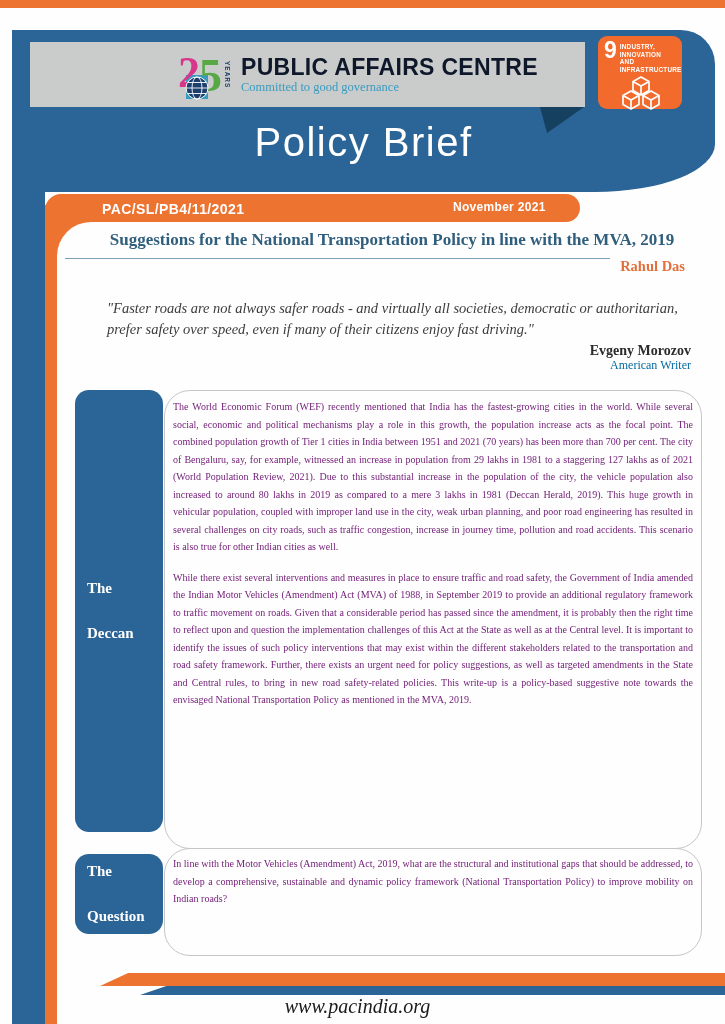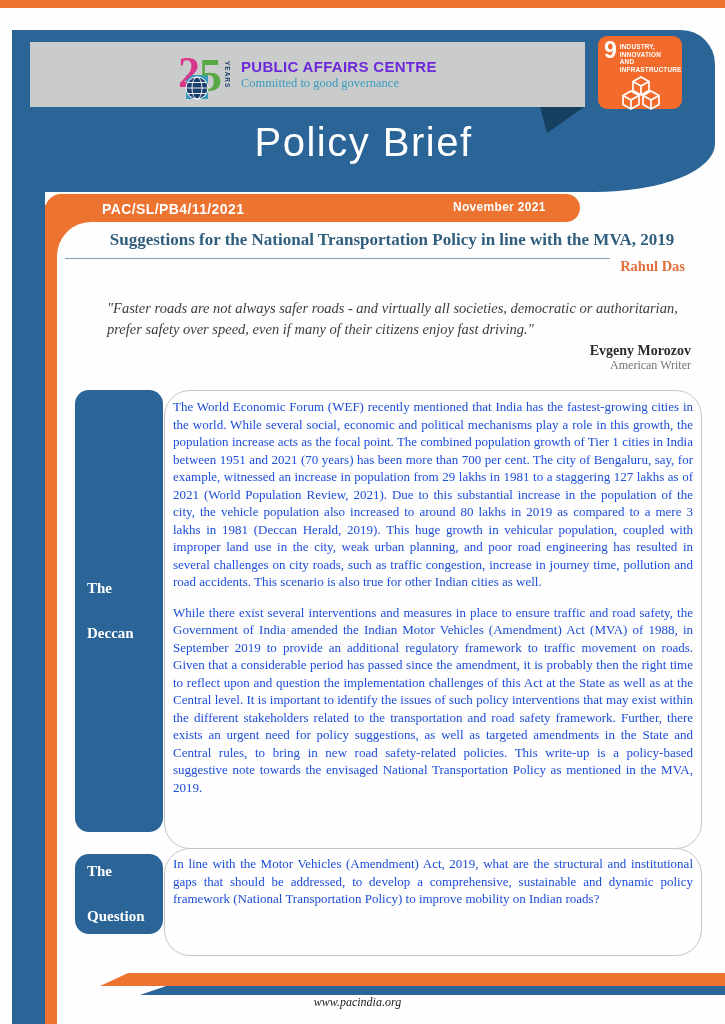--- a/index.html
+++ b/index.html
@@ -14,21 +14,21 @@
   .left-blue{left:12px;top:30px;width:33px;height:994px;background:#2B6496;}
   .left-orange{left:45px;top:205px;width:12px;height:819px;background:#ED7331;}
   .corner-patch{left:45px;top:216px;width:72px;height:78px;background:#ED7331;}
 
   
   .header-panel{left:12px;top:30px;width:703px;height:162px;background:#2B6496;
       border-radius:8px 34px 120px 0 / 8px 34px 48px 0;}
   .gray-band{left:30px;top:42px;width:555px;height:65px;background:#C9CCCB;display:flex;align-items:center;}
   .logo-row{display:flex;align-items:center;margin-left:148px;gap:9px;}
   .logo-text-col{display:flex;flex-direction:column;line-height:1.05;}
-  .org-name{font-family:"Liberation Sans",sans-serif;font-weight:800;font-size:15px;color:#6d28d9;letter-spacing:.3px;}
+  .org-name{font-family:"Liberation Sans",sans-serif;font-weight:800;font-size:23px;color:#0f172a;letter-spacing:.3px;}
   .org-tagline{font-size:12.5px;color:#3A9BC0;margin-top:2px;font-family:"Liberation Serif",serif;}
   .fold{left:540px;top:107px;width:44px;height:26px;background:#16405F;
         clip-path:polygon(0 0,100% 0,16% 100%);}
 
   
   .sdg{left:598px;top:36px;width:84px;height:73px;background:#F26A2C;border-radius:9px;
        color:#fff;font-family:"Liberation Sans",sans-serif;padding:5px 4px 2px 6px;box-sizing:border-box;}
   .sdg-top{display:flex;gap:3px;align-items:flex-start;}
   .sdg-num{font-size:23px;font-weight:bold;line-height:.85;}
   .sdg-label{font-size:6.4px;font-weight:bold;line-height:1.2;letter-spacing:.2px;margin-top:2px;}
@@ -49,44 +49,44 @@
   .article-title{left:77px;top:230px;width:630px;text-align:center;font-weight:bold;font-size:17px;
       color:#305E7D;white-space:nowrap;}
   .author-row{left:65px;top:258px;width:620px;display:flex;}
   .author-row .rule{flex:1;height:0;border-top:1.4px solid #7FA1B5;margin-right:10px;}
   .author-name{font-weight:bold;font-size:14.5px;color:#E2703C;}
 
   .quote-block{left:107px;top:298px;width:590px;color:#3C3C3C;}
   .quote-text{font-style:italic;font-size:14.5px;line-height:1.42;}
   .quote-attrib{text-align:right;padding-right:6px;margin-top:4px;}
   .quote-attrib .who{font-weight:bold;font-size:14px;color:#2b2b2b;}
-  .quote-attrib .role{font-size:12px;color:#737373;line-height:1.1;}
+  .quote-attrib .role{font-size:12px;color:#0369a1;line-height:1.1;}
 
   
   .section{position:absolute;}
   .sec-context{left:75px;top:390px;width:627px;height:459px;}
   .sec-question{left:75px;top:848px;width:627px;height:108px;}
   .sec-box{position:absolute;left:89px;right:0;top:0;bottom:0;border:1.4px solid #C6C6C6;border-radius:26px;
       box-sizing:border-box;padding:6px 8px;}
   .sec-tab{position:absolute;left:0;width:88px;background:#2B6496;border-radius:14px;color:#fff;
       display:flex;flex-direction:column;justify-content:center;padding-left:12px;box-sizing:border-box;
       font-weight:bold;font-size:15px;line-height:1.4;gap:24px;}
   .sec-context .sec-tab{top:0;bottom:17px;}
   .sec-question .sec-tab{top:6px;bottom:22px;}
-  .body-text{font-size:13px;line-height:17.5px;text-align:justify;color:#1d4ed8;}
+  .body-text{font-size:10px;line-height:17.5px;text-align:justify;color:#701a75;}
   .body-text p{margin:0 0 13px 0;}
   .body-text p:last-child{margin-bottom:0;}
   .sec-context .sec-box{padding-top:7px;}
 
   
   .stripe-orange{left:100px;top:973px;width:625px;height:13px;background:#ED7331;
       clip-path:polygon(4.5% 0,100% 0,100% 100%,0 100%);}
   .stripe-blue{left:140px;top:986px;width:585px;height:9px;background:#2B6496;
       clip-path:polygon(4.5% 0,100% 0,100% 100%,0 100%);}
-  .site-url{left:0;top:995px;width:715px;text-align:center;font-style:italic;font-size:12px;color:#1A1A1A;}
+  .site-url{left:0;top:995px;width:715px;text-align:center;font-style:italic;font-size:20px;color:#1A1A1A;}
 </style>
 </head>
 <body>
 
 <div class="page">
 
   <div class="abs top-bar"></div>
   <div class="abs left-blue"></div>
 
   <div class="abs header-panel"></div>

